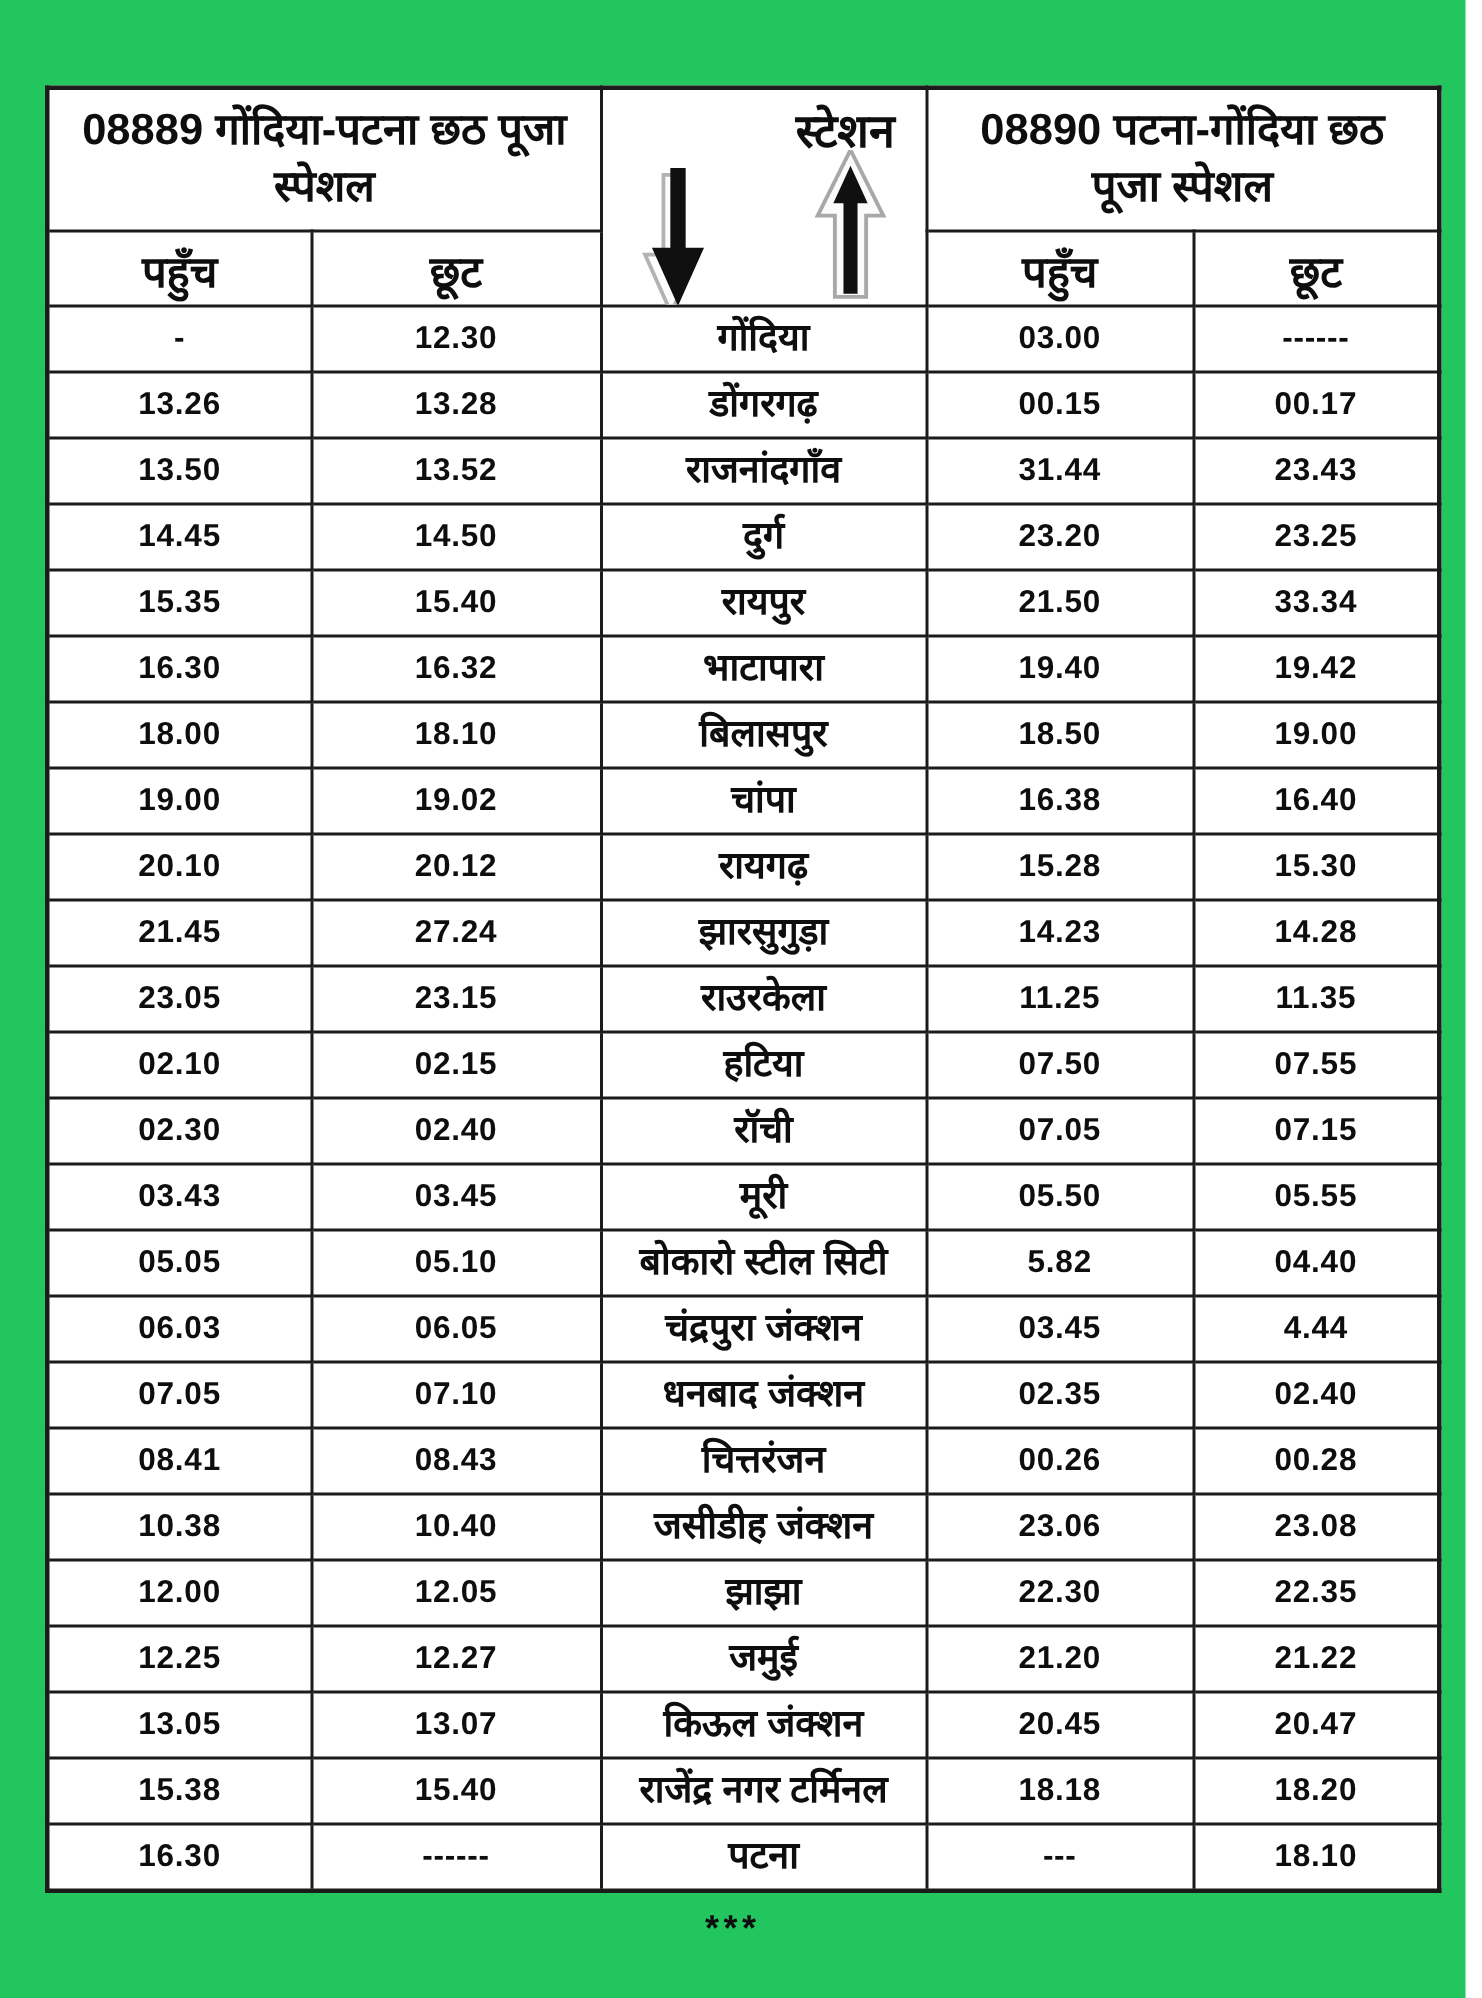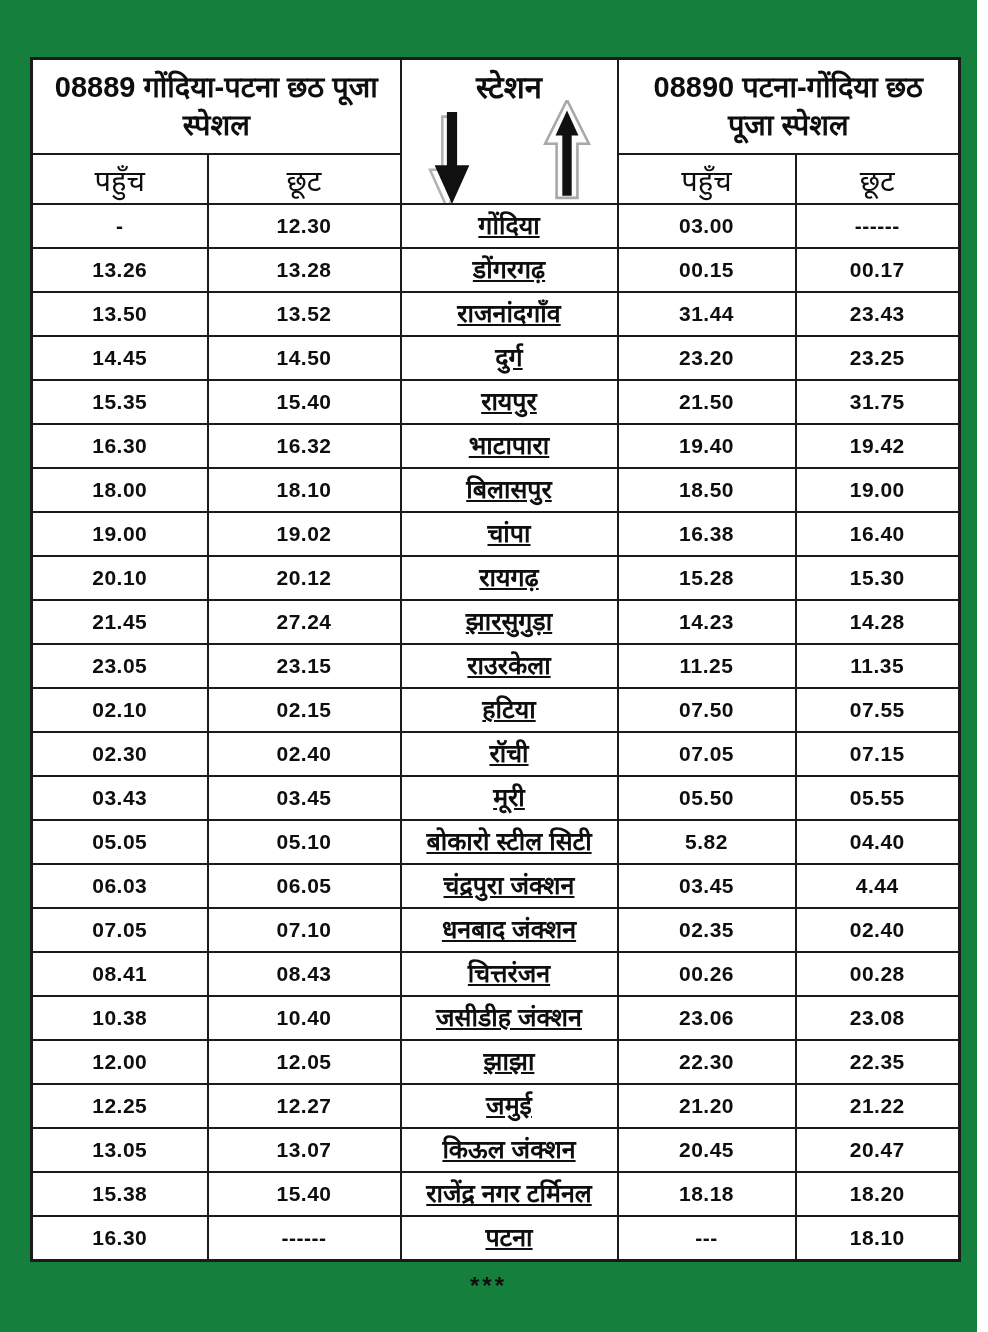--- a/index.html
+++ b/index.html
@@ -1,19 +1,19 @@
 <!DOCTYPE html>
 <html><head>
 <meta charset="utf-8">
 <style>
   html,body{margin:0;padding:0;background:#ffffff;}
   .page{
     position:relative;
     width:977px;height:1332px;
-    background:#15803d;
+    background:#22c55e;
     color:#0e0e0e;
     font-family:"Liberation Sans","DejaVu Sans",sans-serif;
     overflow:hidden;
   }
   table.timetable{
     position:absolute;left:30px;top:57px;
     width:928px;
     border-collapse:collapse;
     table-layout:fixed;
     border:3px solid #1b1b1b;
@@ -29,26 +29,27 @@
   tr.header-row-1 th{
     height:89px;
     font-size:29px;
     font-weight:bold;
     line-height:1.3;
     padding:2px 20px;
   }
   tr.header-row-2 th{
     height:44px;
     font-size:29px;
-    font-weight:normal;
+    font-weight:bold;
   }
   th.station-header-cell{
     position:relative;
     padding:0;
     vertical-align:top;
+    text-align:right;
   }
   .station-title{
     display:block;
     margin-top:6px;
     font-size:31px;
     font-weight:bold;
   }
   .arrow{position:absolute;}
   .arrow-down{left:26px;top:52px;width:48px;height:94px;}
   .arrow-up{right:26px;top:40px;width:48px;height:100px;}
@@ -57,21 +58,20 @@
     font-size:21px;
     font-weight:bold;
     letter-spacing:0.5px;
   }
   td.station-cell{
     height:38px;
     font-size:25px;
     font-weight:bold;
     line-height:1.25;
     padding:2px 2px;
-    text-decoration:underline;
   }
   .footer-stars{
     position:absolute;
     left:0;right:0;top:1272px;
     text-align:center;
     font-size:24px;
     font-weight:bold;
     letter-spacing:3px;
   }
 </style>
@@ -138,21 +138,21 @@
     <td class="time-cell">14.50</td>
     <td class="station-cell">दुर्ग</td>
     <td class="time-cell">23.20</td>
     <td class="time-cell">23.25</td>
   </tr>
         <tr>
     <td class="time-cell">15.35</td>
     <td class="time-cell">15.40</td>
     <td class="station-cell">रायपुर</td>
     <td class="time-cell">21.50</td>
-    <td class="time-cell">31.75</td>
+    <td class="time-cell">33.34</td>
   </tr>
         <tr>
     <td class="time-cell">16.30</td>
     <td class="time-cell">16.32</td>
     <td class="station-cell">भाटापारा</td>
     <td class="time-cell">19.40</td>
     <td class="time-cell">19.42</td>
   </tr>
         <tr>
     <td class="time-cell">18.00</td>

